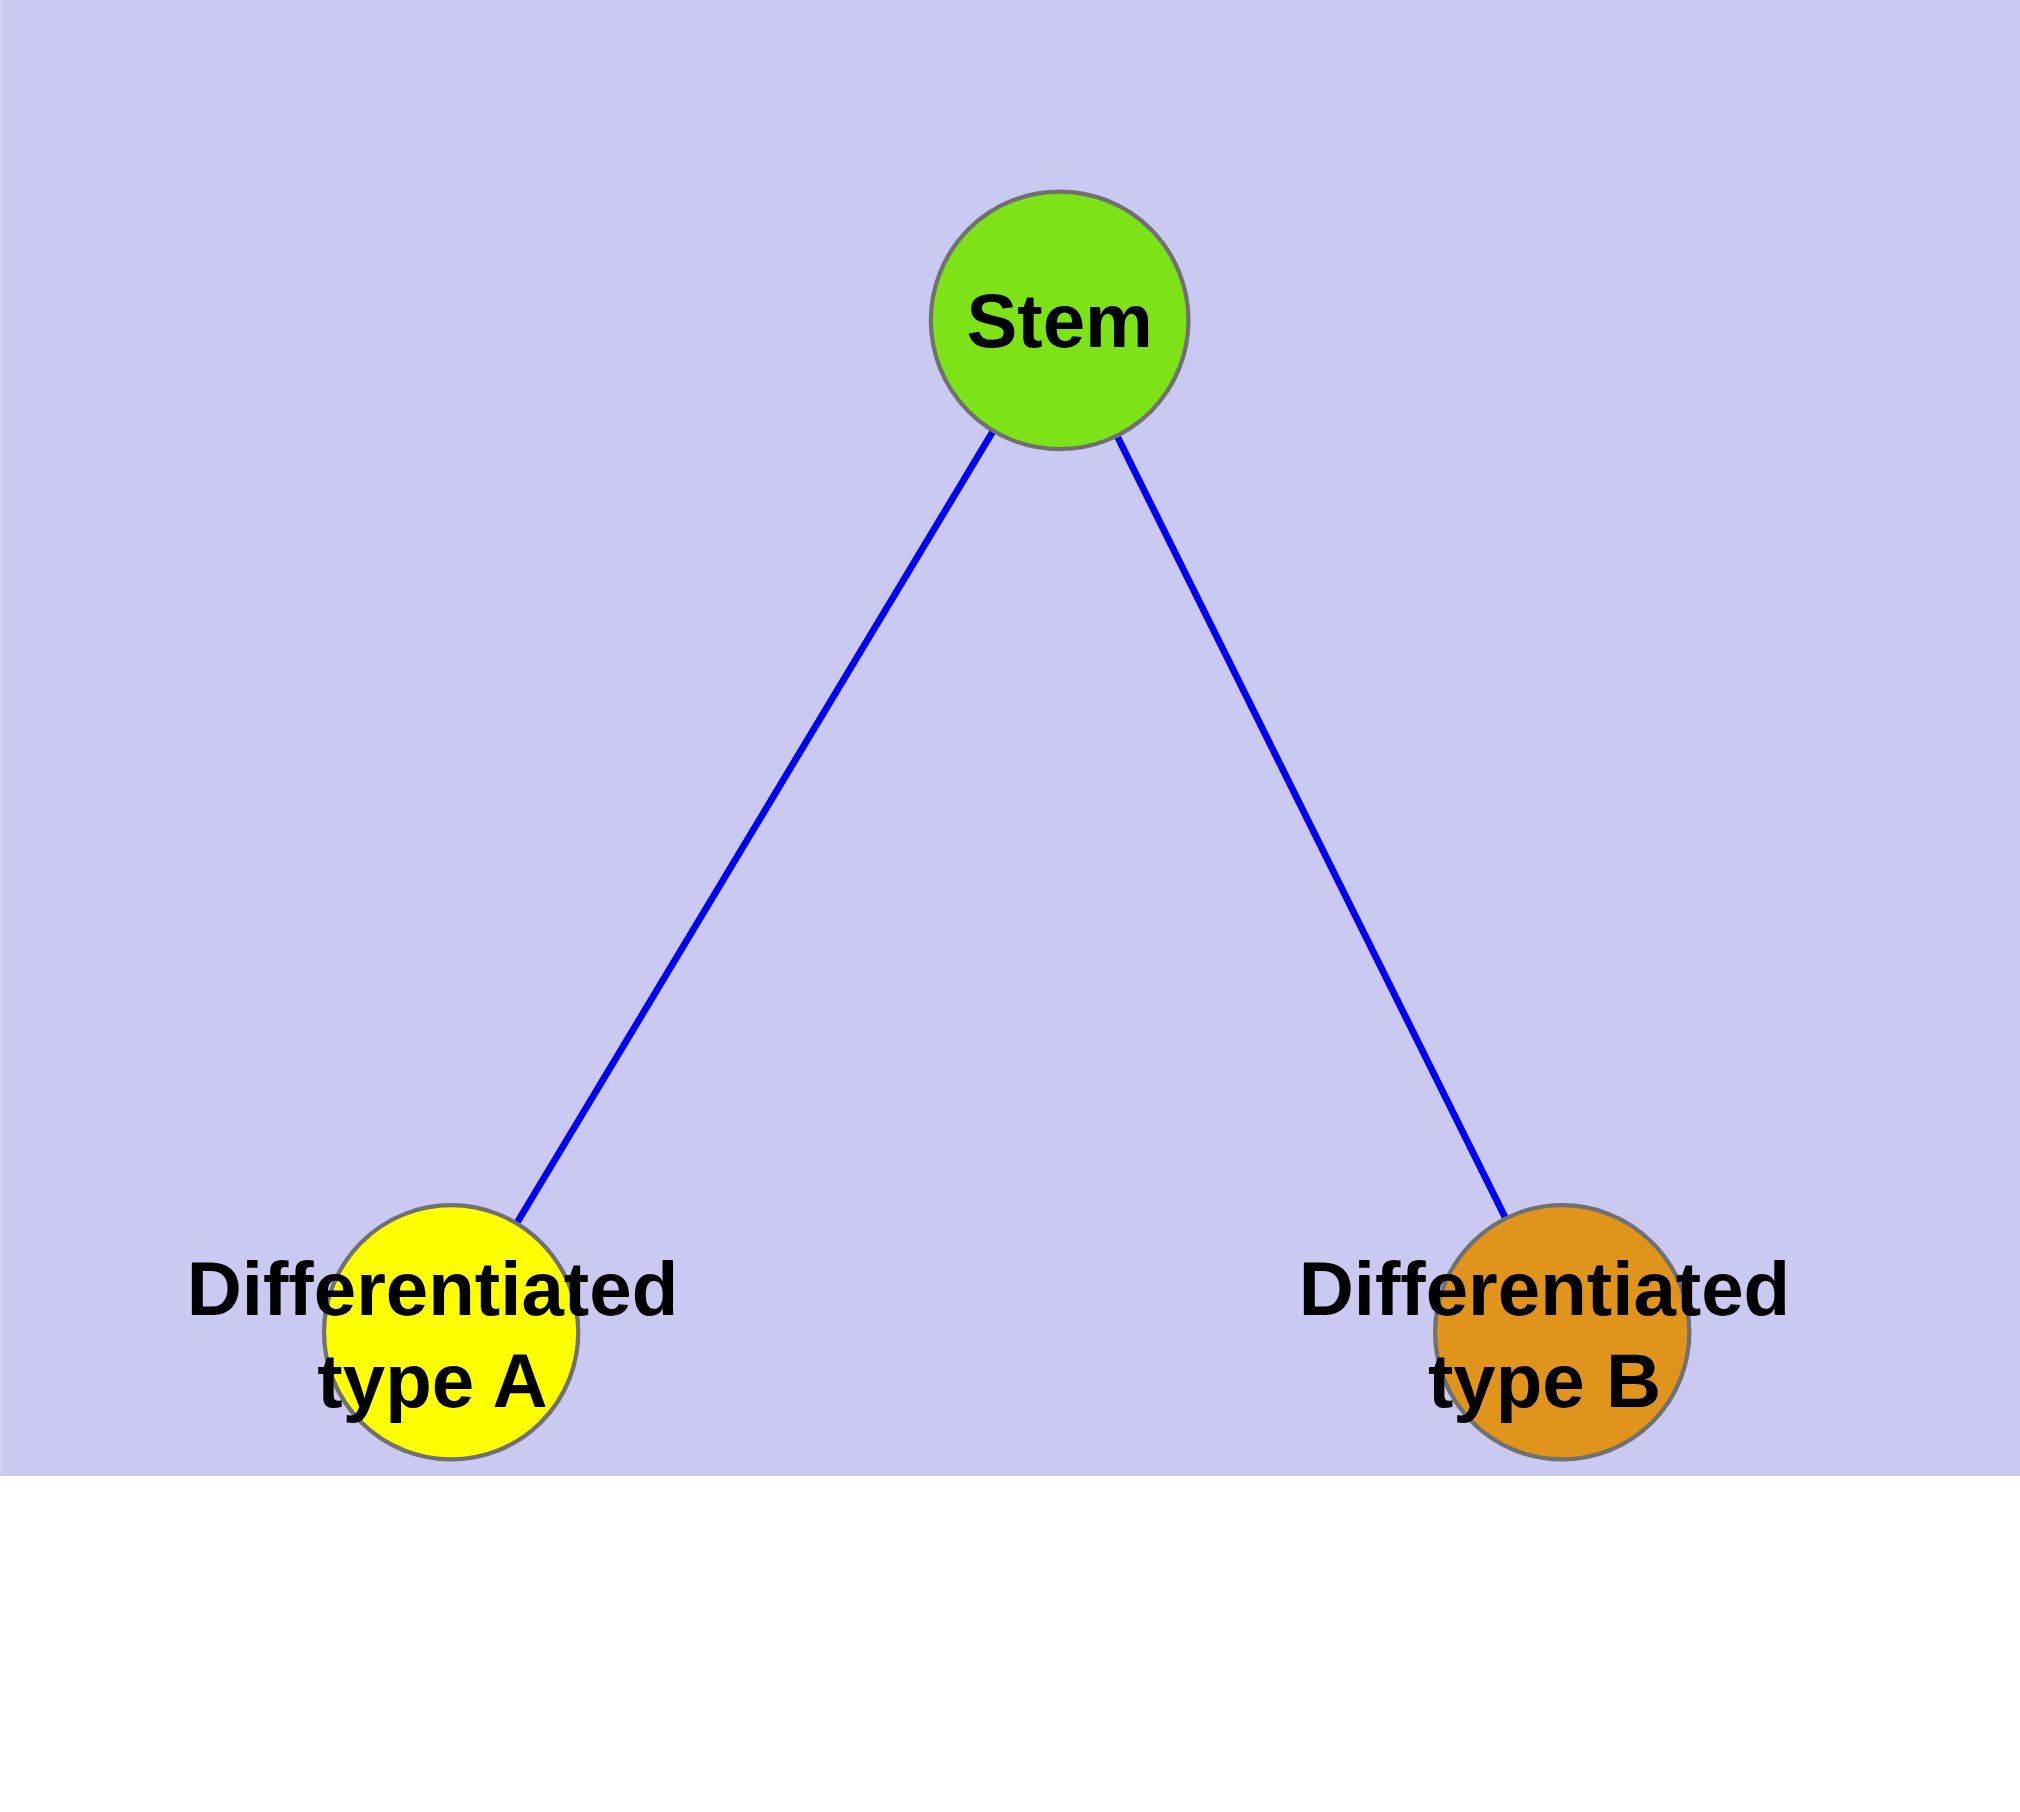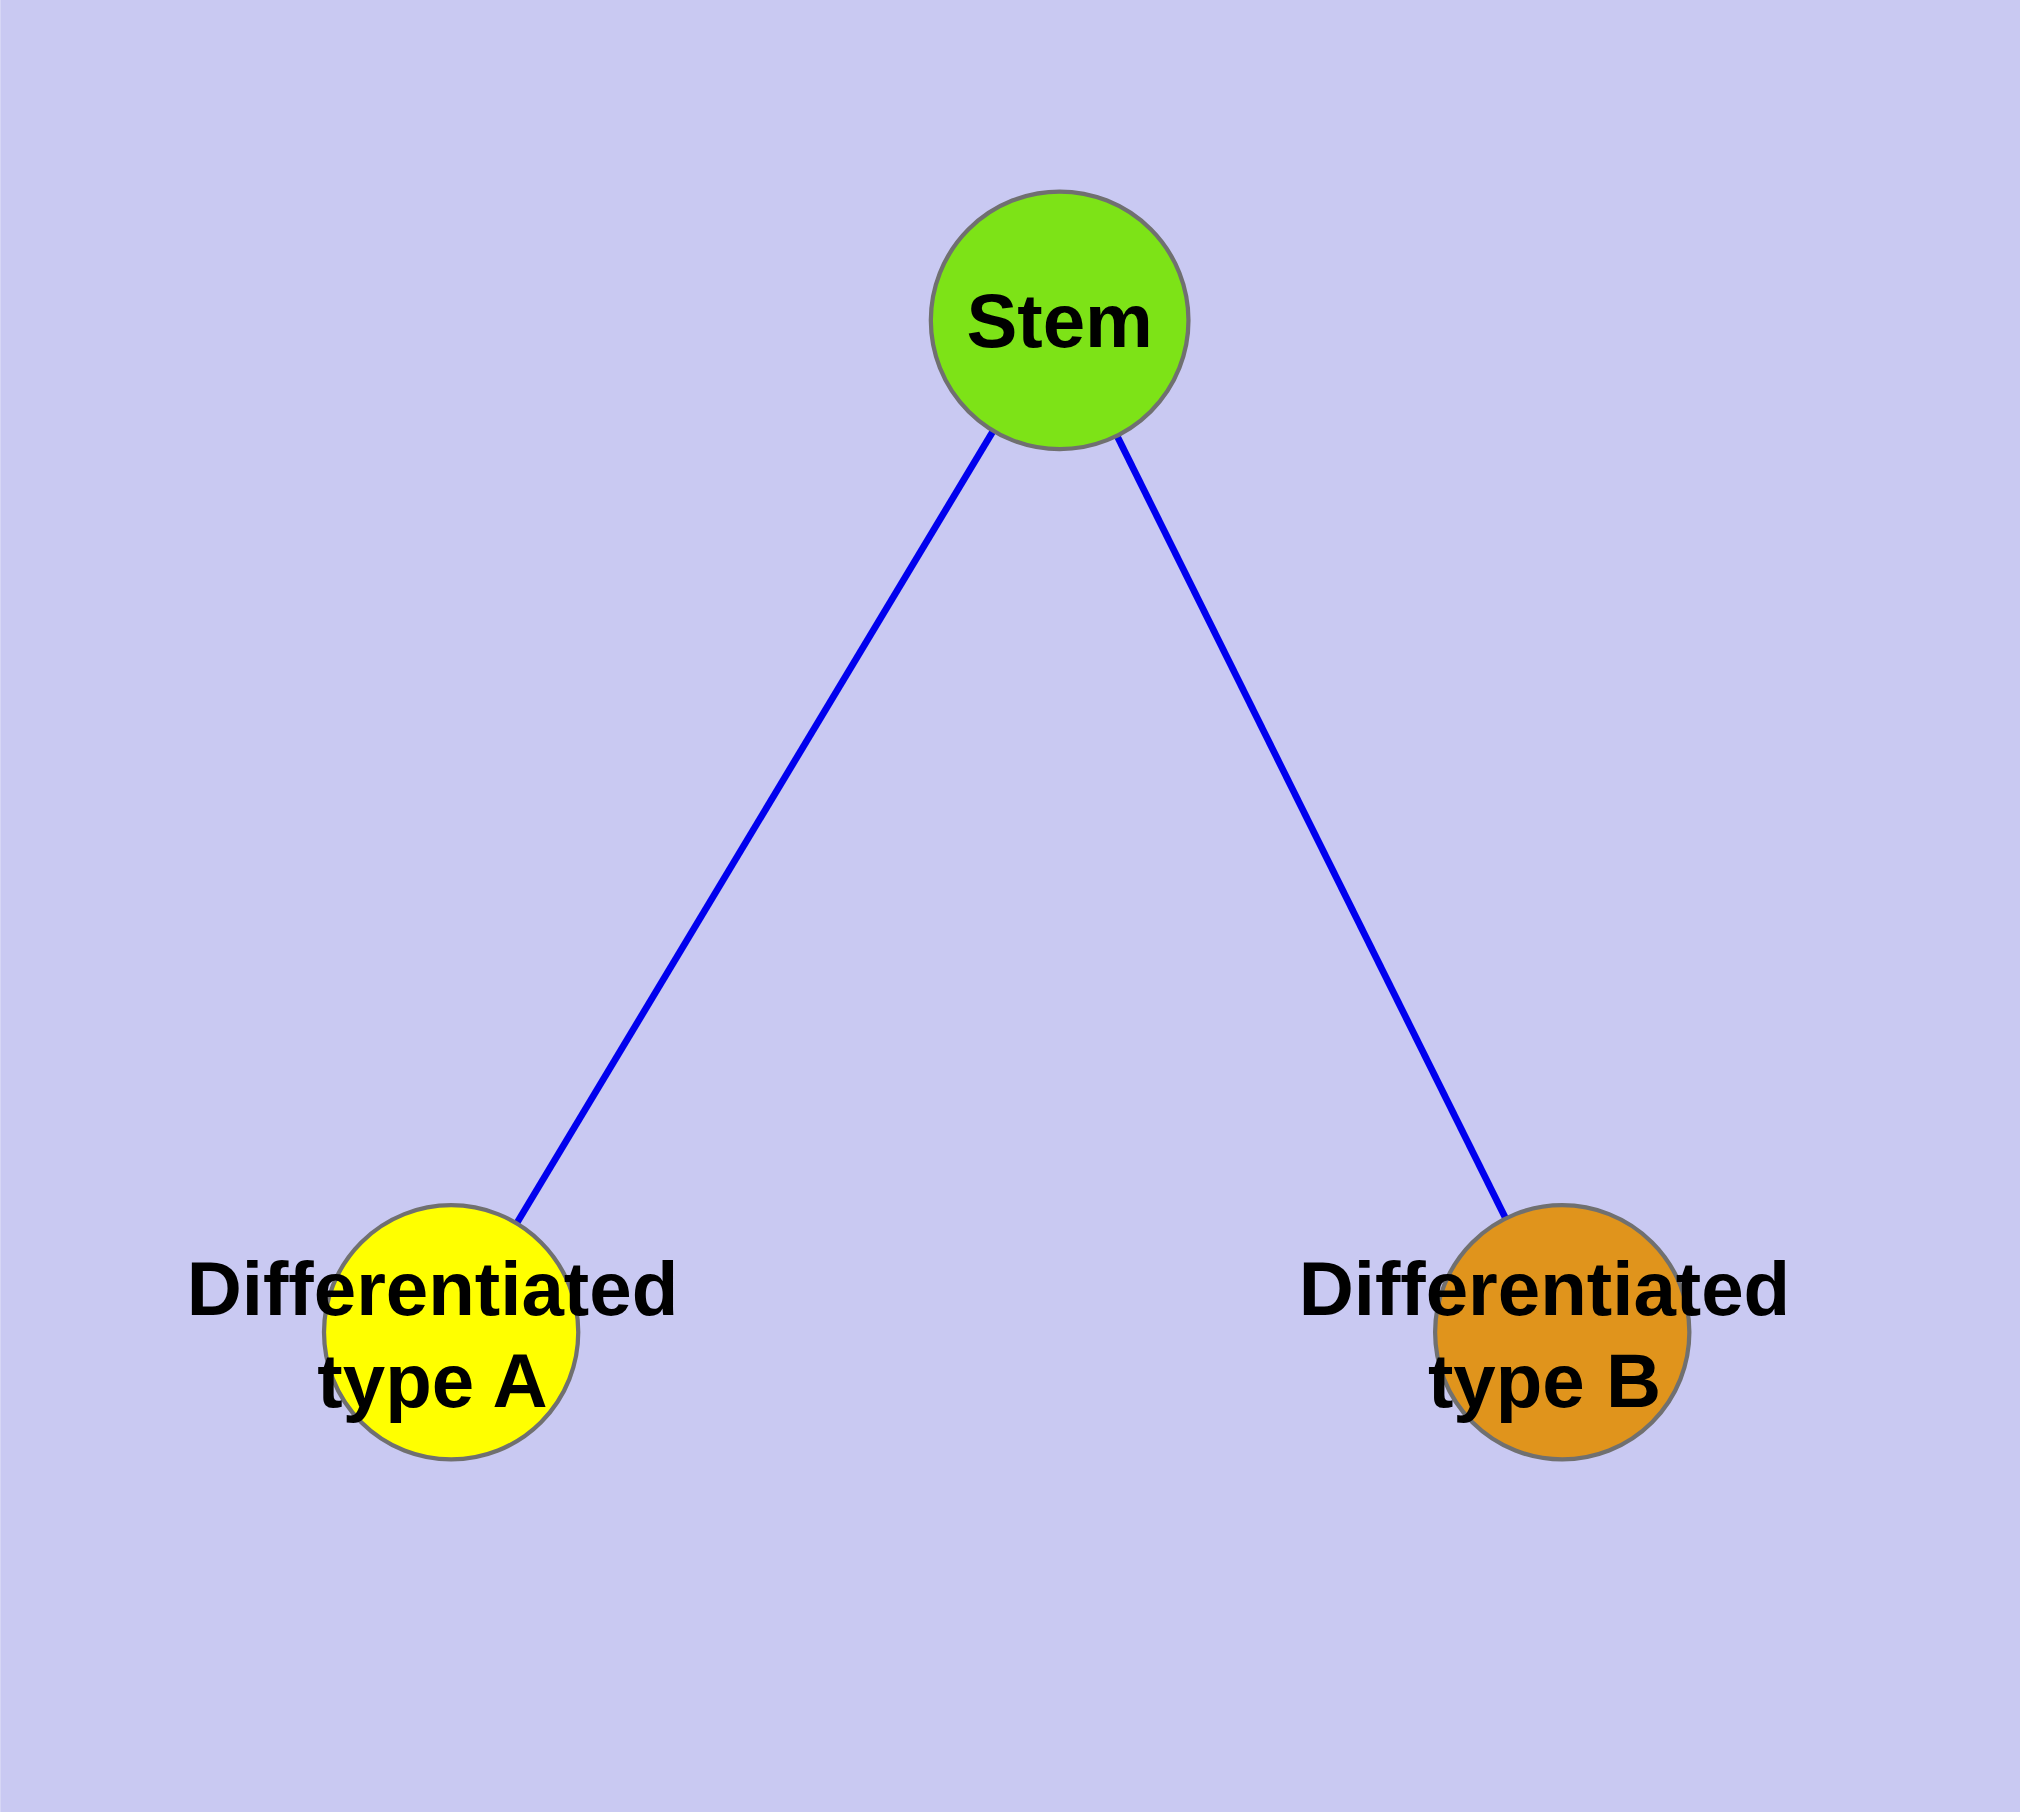--- a/index.html
+++ b/index.html
@@ -2,21 +2,21 @@
 <html style="font-size:13.6px"><head>
 <meta charset="utf-8">
 <style>
   html, body {
     margin: 0;
     padding: 0;
     background: #ffffff;
   }
   .canvas {
     width: 2021px;
-    height: 1812px;
+    height: 1476px;
     position: relative;
     overflow: hidden;
   }
   svg {
     display: block;
     width: 2021px;
     height: 1812px;
   }
   .node-label {
     font-family: "Liberation Sans", "DejaVu Sans", sans-serif;

